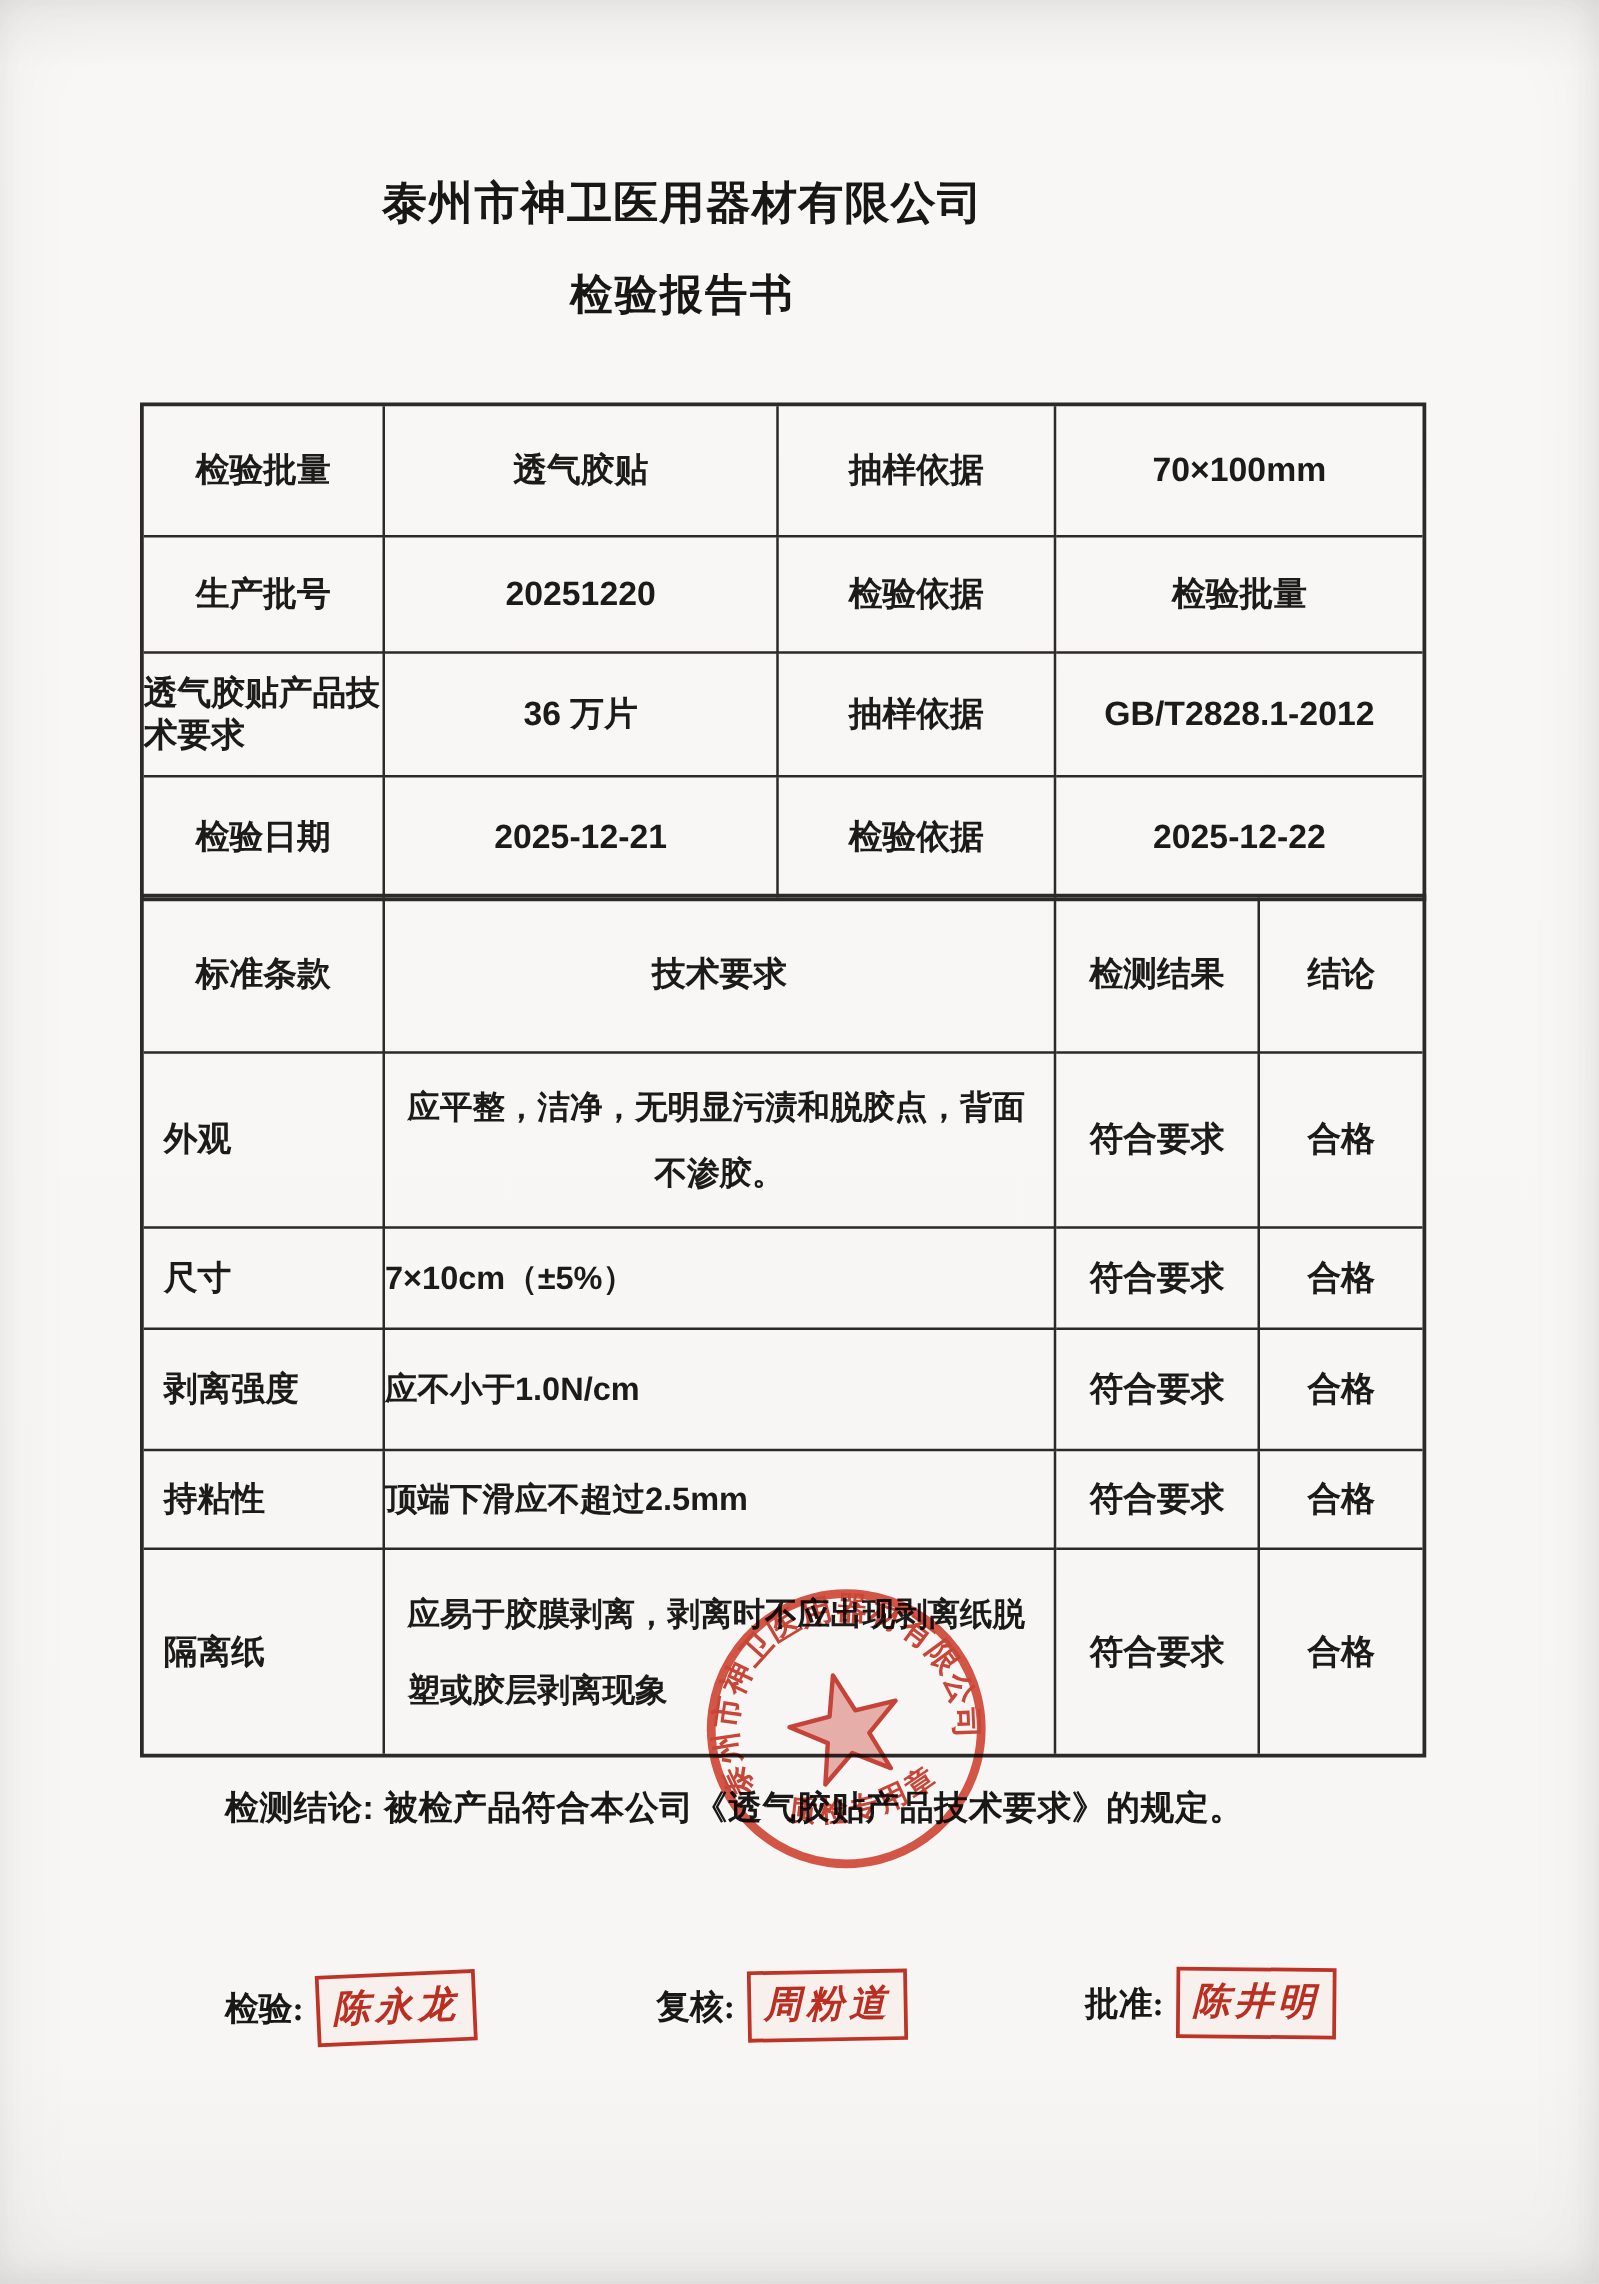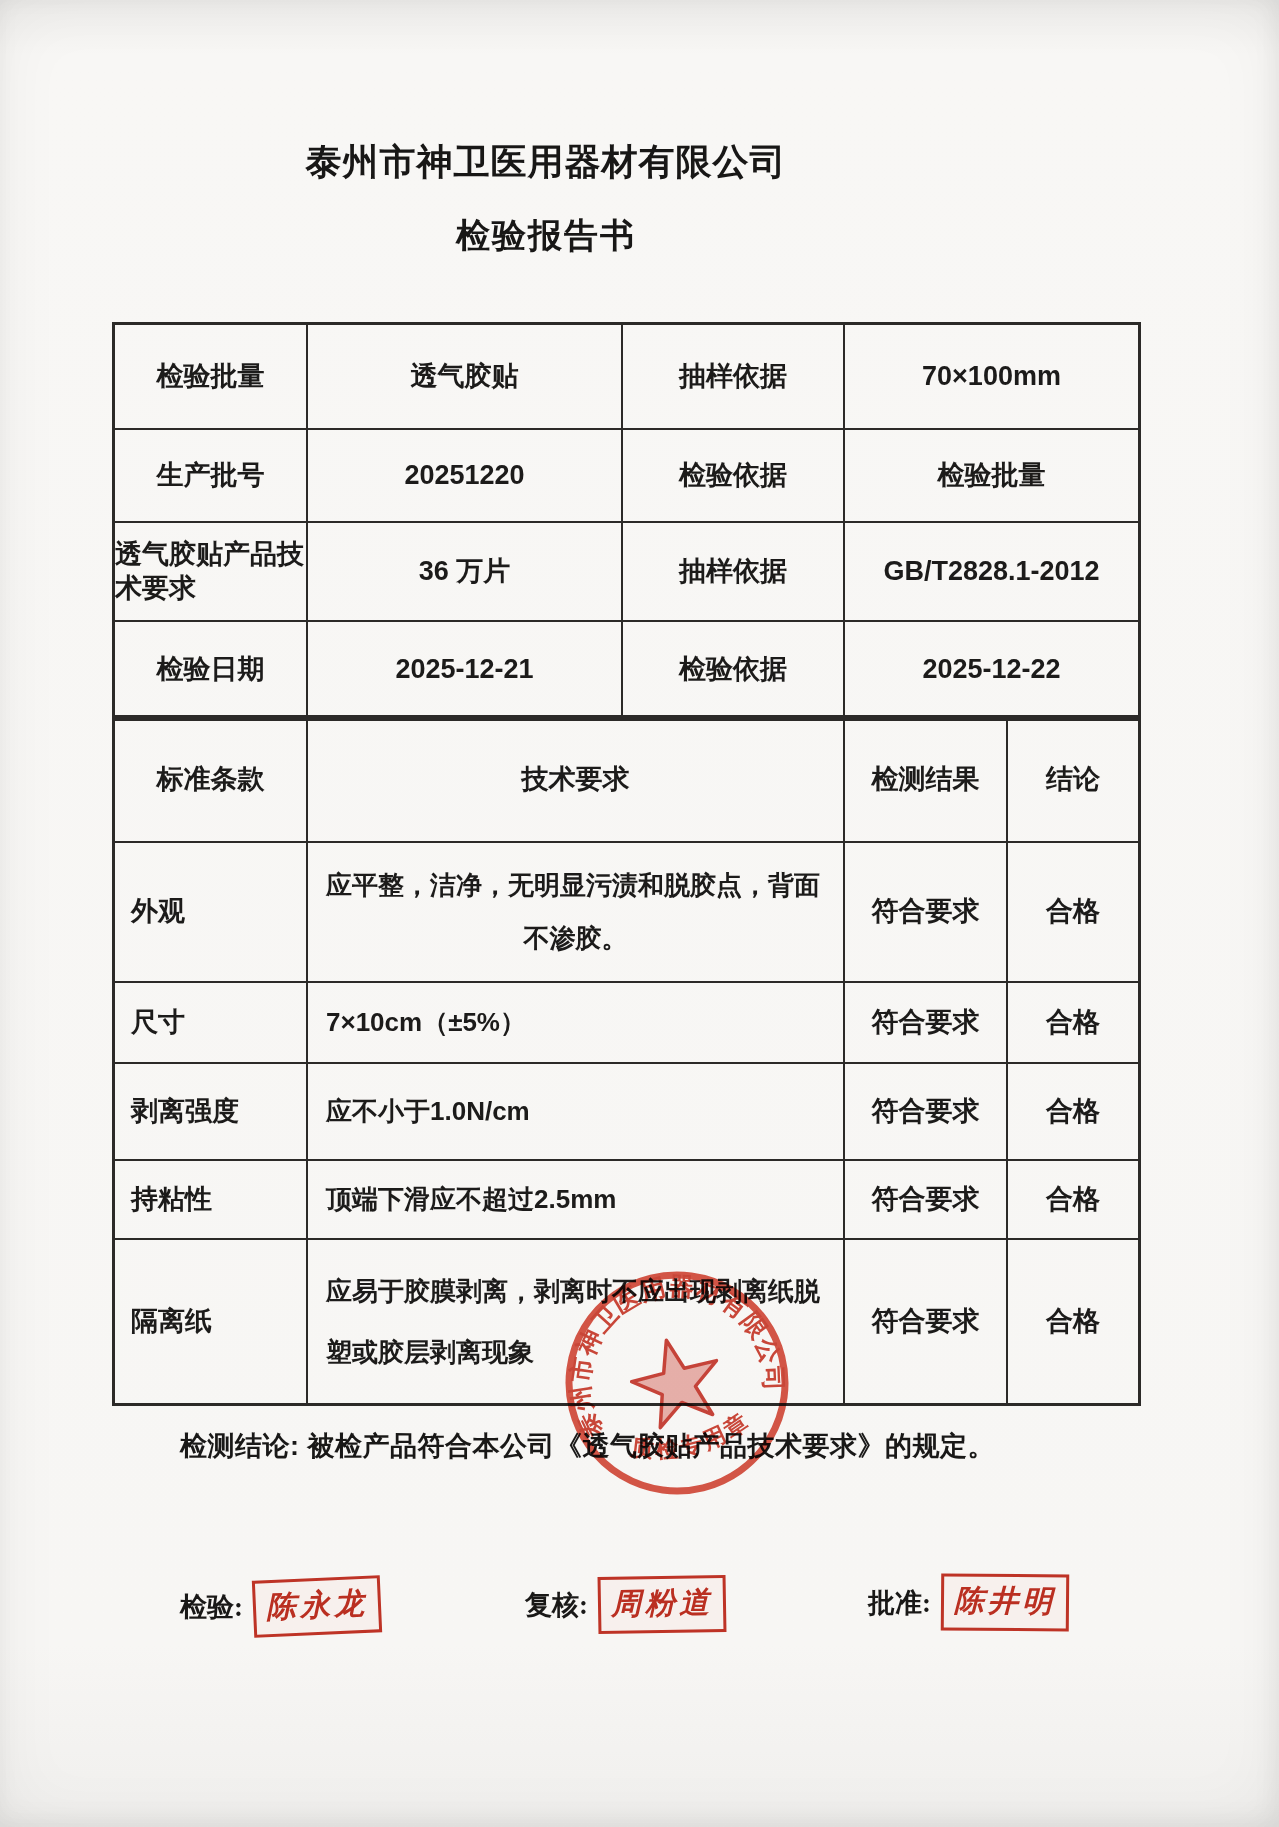--- a/index.html
+++ b/index.html
@@ -23,21 +23,21 @@
     display:flex;align-items:center;justify-content:center;
     font-size:27px;font-weight:600;line-height:1.25;
   }
   .tbl > div:nth-child(4n){border-right:0;}
   .tbl > div:nth-last-child(-n+4){border-bottom:0;}
 
   .top-tbl{top:322px;height:393px;grid-template-columns:193px 315px 222px 293px;grid-template-rows:105px 93px 99px 96px;}
   .bot-tbl{top:715px;height:685px;grid-template-columns:193px 537px 163px 130px;grid-template-rows:125px 140px 81px 97px 79px 163px;}
 
   .bot-tbl .item{justify-content:flex-start;padding-left:16px;}
-  .bot-tbl .req{justify-content:flex-start;padding-left:18px;font-size:26px;white-space:nowrap;}
+  .bot-tbl .req{justify-content:flex-start;font-size:26px;white-space:nowrap;}
   .bot-tbl .req2{flex-direction:column;align-items:stretch;justify-content:space-evenly;padding:6px 0;font-size:26px;white-space:nowrap;}
   .req2 .rl{width:100%;}
   .req2 .rl.left{text-align:left;padding-left:18px;box-sizing:border-box;}
   .req2 .rl.center{text-align:center;}
 
   .conclusion{
     position:absolute;left:180px;top:1428px;
     font-size:27px;font-weight:700;letter-spacing:0.5px;color:#191817;
   }
 

